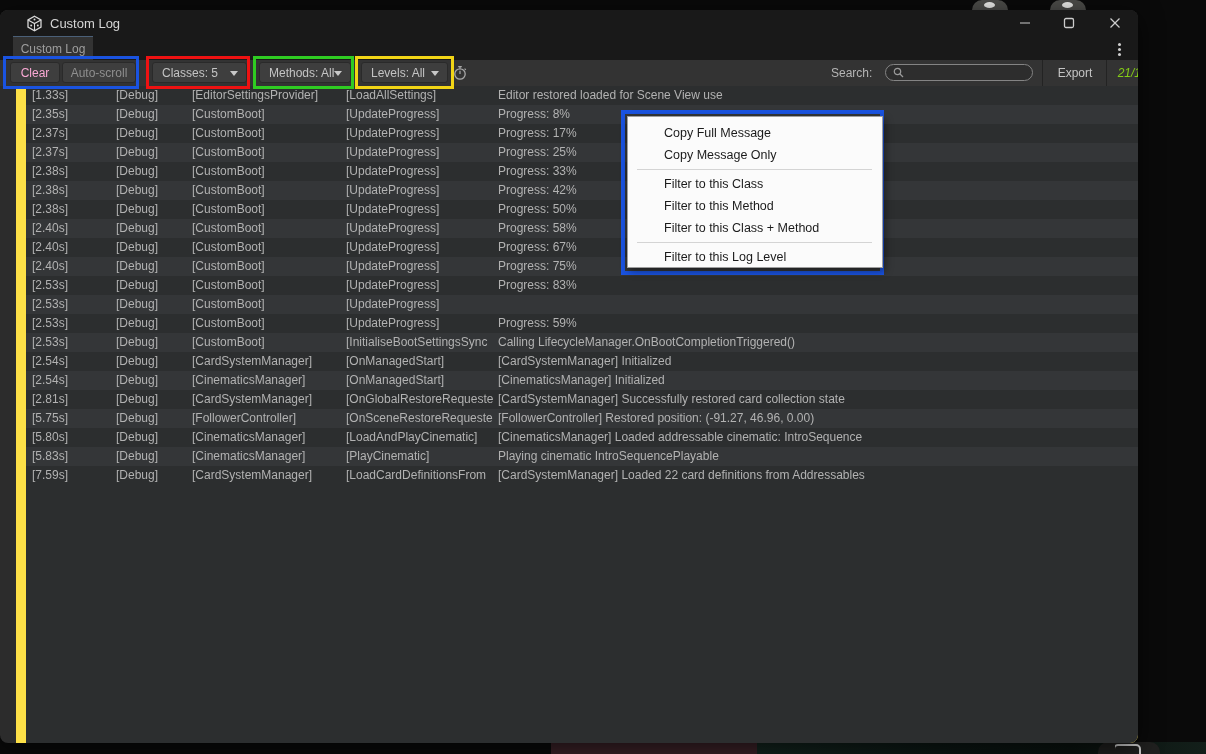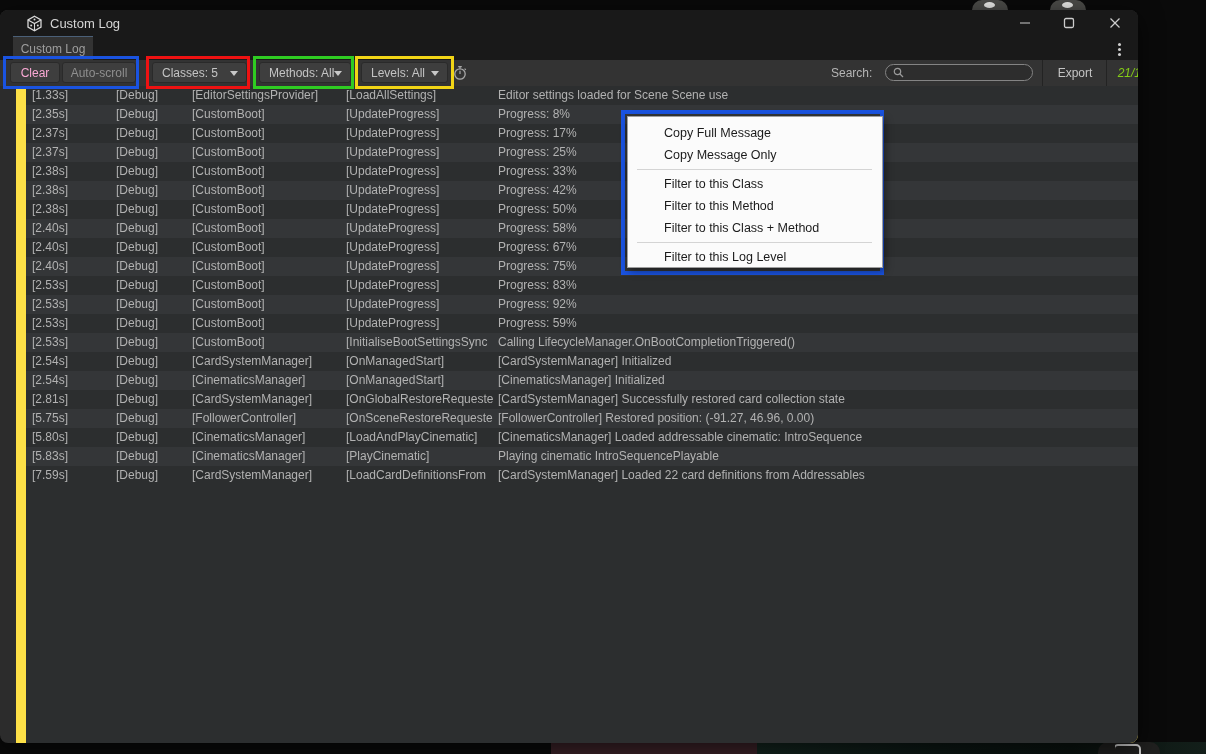--- a/index.html
+++ b/index.html
@@ -196,21 +196,21 @@
       <div class="counter">21/166</div>
     </div>
 
     <div class="logpanel">
       <div class="logrows" id="log-rows">
           <div class="log-row">
             <span class="c-time">[1.33s]</span>
             <span class="c-level">[Debug]</span>
             <span class="c-class">[EditorSettingsProvider]</span>
             <span class="c-method">[LoadAllSettings]</span>
-            <span class="c-msg">Editor settings loaded for Scene Scene use</span>
+            <span class="c-msg">Editor restored loaded for Scene View use</span>
           </div>
           <div class="log-row">
             <span class="c-time">[2.35s]</span>
             <span class="c-level">[Debug]</span>
             <span class="c-class">[CustomBoot]</span>
             <span class="c-method">[UpdateProgress]</span>
             <span class="c-msg">Progress: 8%</span>
           </div>
           <div class="log-row">
             <span class="c-time">[2.37s]</span>
@@ -273,21 +273,20 @@
             <span class="c-level">[Debug]</span>
             <span class="c-class">[CustomBoot]</span>
             <span class="c-method">[UpdateProgress]</span>
             <span class="c-msg">Progress: 83%</span>
           </div>
           <div class="log-row">
             <span class="c-time">[2.53s]</span>
             <span class="c-level">[Debug]</span>
             <span class="c-class">[CustomBoot]</span>
             <span class="c-method">[UpdateProgress]</span>
-            <span class="c-msg">Progress: 92%</span>
           </div>
           <div class="log-row">
             <span class="c-time">[2.53s]</span>
             <span class="c-level">[Debug]</span>
             <span class="c-class">[CustomBoot]</span>
             <span class="c-method">[UpdateProgress]</span>
             <span class="c-msg">Progress: 59%</span>
           </div>
           <div class="log-row">
             <span class="c-time">[2.53s]</span>

